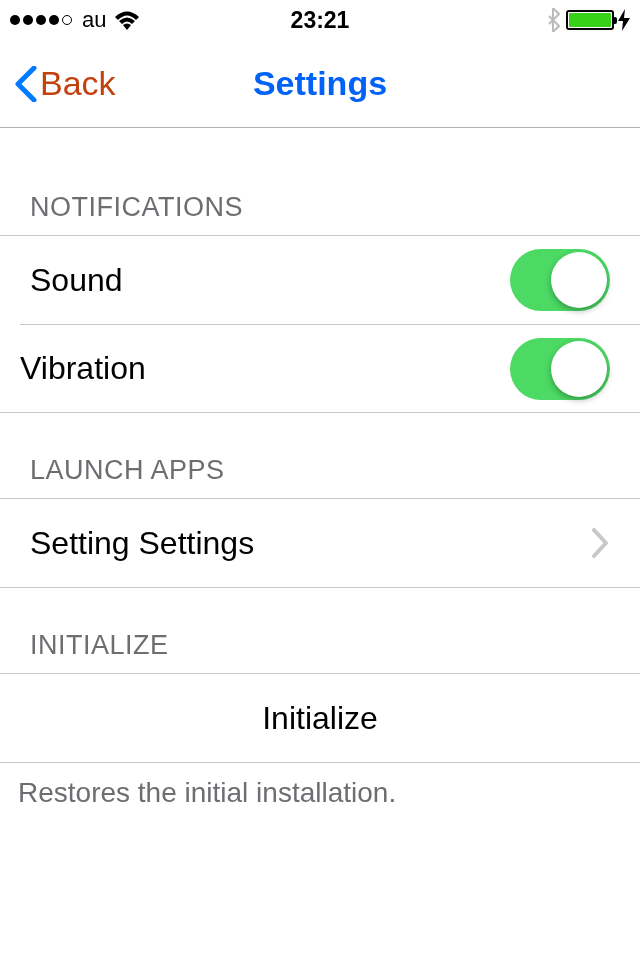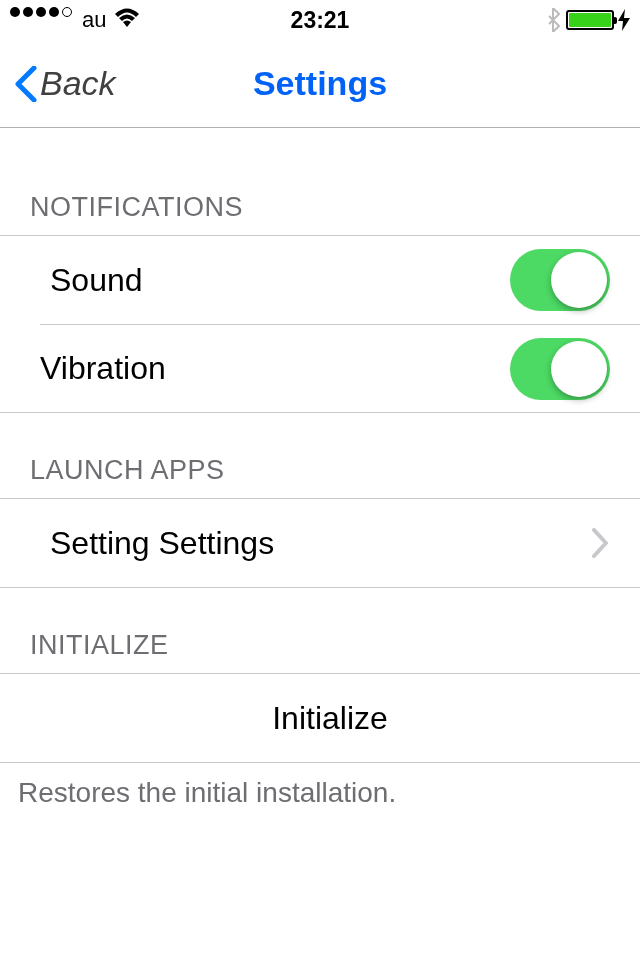--- a/index.html
+++ b/index.html
@@ -13,21 +13,21 @@
     }
     .status-bar {
       height: 40px;
       display: flex;
       align-items: center;
       justify-content: space-between;
       padding: 0 10px;
       font-size: 22px;
       font-weight: 500;
     }
-    .status-left { display: flex; align-items: flex-start; gap: 6px; }
+    .status-left { display: flex; align-items: center; gap: 6px; }
     .signal-dots { display: flex; gap: 3px; align-items: center; }
     .dot { width: 10px; height: 10px; border-radius: 50%; background: #000; }
     .dot.empty { background: transparent; border: 1.5px solid #000; }
     .carrier { font-size: 22px; margin-left: 4px; }
     .wifi-icon { margin-left: 2px; }
     .status-center {
       position: absolute;
       left: 50%;
       transform: translateX(-50%);
       font-weight: 600;
@@ -66,25 +66,24 @@
       height: 88px;
       display: flex;
       align-items: center;
       border-bottom: 1px solid #b2b2b2;
       position: relative;
       padding: 0 14px;
     }
     .back-btn {
       display: flex;
       align-items: center;
-      color: #404040;
+      color: #c2410c;
       font-size: 34px;
       gap: 2px;
       cursor: pointer;
-      font-style: italic;
     }
     .back-chevron {
       width: 24px;
       height: 36px;
     }
     .nav-title {
       position: absolute;
       left: 50%;
       transform: translateX(-50%);
       color: #0062f6;
@@ -94,21 +93,20 @@
     .section-header {
       padding: 42px 22px 12px 30px;
       color: #6d6d72;
       font-size: 27px;
       letter-spacing: 0.5px;
     }
     .section-header.first { padding-top: 64px; }
     .cell-group {
       border-top: 1px solid #c8c7cc;
       border-bottom: 1px solid #c8c7cc;
-      padding-left: 20px;
     }
     .cell {
       display: flex;
       align-items: center;
       justify-content: space-between;
       padding: 0 30px;
       height: 88px;
       background: #fff;
     }
     .cell + .cell {

